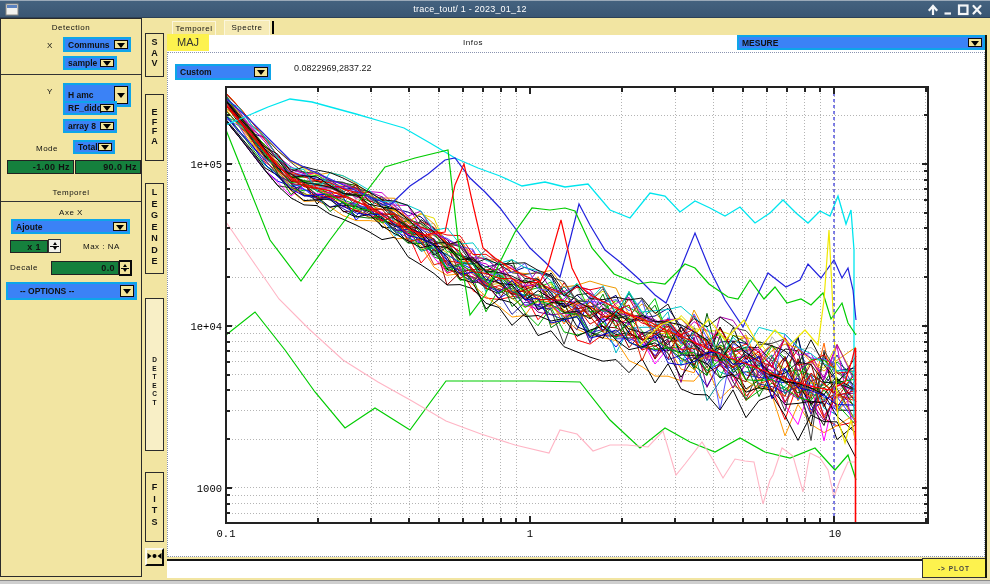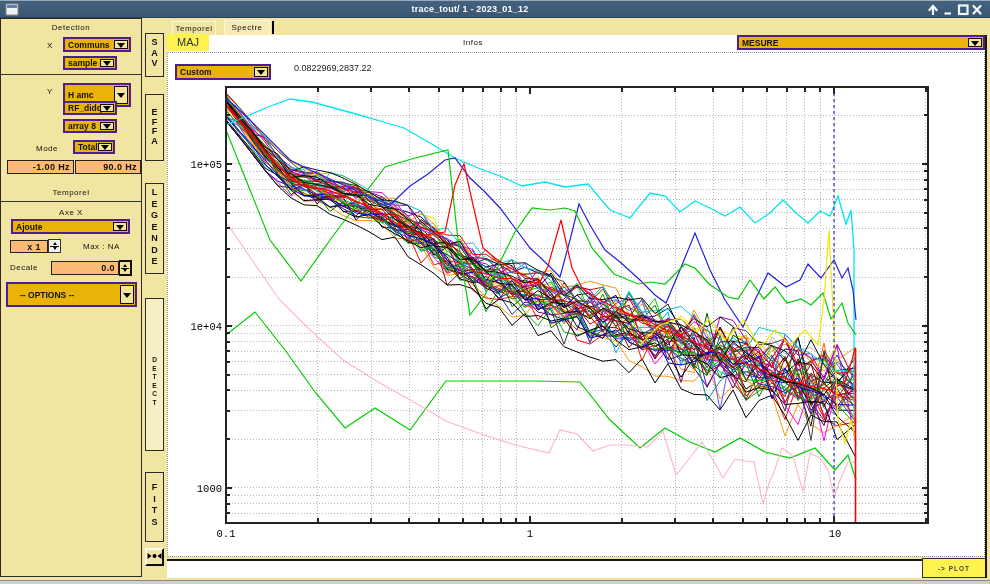--- a/index.html
+++ b/index.html
@@ -1,40 +1,40 @@
 <!DOCTYPE html>
 <html><head><meta charset="utf-8"><style>
 *{margin:0;padding:0;box-sizing:border-box}
 html,body{width:990px;height:584px;overflow:hidden}
 body{position:relative;font-family:'Liberation Sans',sans-serif;background:#fff}
 .abs{position:absolute}
 .t9{font-size:8px;font-weight:normal;color:#111;letter-spacing:0.5px}
-.combo{position:absolute;background:#eab308;border:2px solid #4c1d95;font-size:8.5px;font-weight:bold;color:#111;letter-spacing:0px;line-height:10px}
+.combo{position:absolute;background:#3b82f6;border:2px solid #0ea5e9;font-size:8.5px;font-weight:bold;color:#111;letter-spacing:0px;line-height:10px}
 .combo .tx{position:absolute;left:3px;top:50%;transform:translateY(-50%);white-space:nowrap}
 .combo .ar{position:absolute;right:1px;top:1px;bottom:1px;width:14px;background:#f3e49a;border:1px solid #0a0a0a}
 .combo .ar:before{content:'';position:absolute;left:50%;top:50%;transform:translate(-50%,-40%);border:4px solid transparent;border-top:5px solid #000;border-bottom:none}
-.entry{position:absolute;background:#fdba74;border:1px solid #222;font-size:9px;font-weight:bold;color:#111;letter-spacing:0.4px}
+.entry{position:absolute;background:#15803d;border:1px solid #222;font-size:9px;font-weight:bold;color:#111;letter-spacing:0.4px}
 .entry .tx{position:absolute;right:3px;top:50%;transform:translateY(-50%)}
 .vtab{position:absolute;left:145px;width:19px;background:#f2e5a2;border:1px solid #2b2b2b;text-align:center;font-weight:bold;color:#111}
 .spin{position:absolute;background:#f3e49a;border:1px solid #0a0a0a}
 .spin i{position:absolute;left:50%;transform:translateX(-50%);border:2.5px solid transparent}
 .spin i.u{top:2px;border-bottom:3.5px solid #000;border-top:none}
 .spin i.d{bottom:2px;border-top:3.5px solid #000;border-bottom:none}
 .spin em{position:absolute;left:1px;right:1px;top:50%;height:1px;background:#0a0a0a}
 .spin.gray{background:#f2f1ea;border-color:#333}
 </style></head>
 <body>
 
 <div class="abs" style="left:0;top:18px;width:990px;height:563px;background:#f2e5a2"></div>
 
 <div class="abs" style="left:167px;top:35px;width:818px;height:522px;background:#fff"></div>
 <div class="abs" style="left:167px;top:52px;width:818px;height:505px;border:1px dotted #8a93b0"></div>
 
 <div class="abs" style="left:0;top:0;width:990px;height:18px;background:linear-gradient(#44627f,#3a5673);border-top:1px solid #9aa9b8;border-bottom:1px solid #2d4156"></div>
-<div class="abs" style="left:350px;top:4px;width:240px;text-align:center;font-size:9px;font-weight:bold;color:#fff;letter-spacing:0.2px">trace_tout/ 1 - 2023_01_12</div>
+<div class="abs" style="left:350px;top:4px;width:240px;text-align:center;font-size:9px;font-weight:normal;color:#fff;letter-spacing:0.2px">trace_tout/ 1 - 2023_01_12</div>
 <svg class="abs" style="left:5px;top:3px" width="14" height="13" viewBox="0 0 14 13">
  <rect x="1" y="1" width="12" height="11" fill="#f2f2ee" stroke="#8a8a86" stroke-width="1"></rect>
  <rect x="2" y="2" width="10" height="3" fill="#5b82c0"></rect>
 </svg>
 <svg class="abs" style="left:920px;top:2px" width="66" height="14" viewBox="0 0 66 14">
  <g stroke="#f4f6f8" stroke-width="2.2" fill="none">
   <path d="M13 12 L13 5 M9.5 8 L13 4 L16.5 8" stroke-linecap="square" stroke-linejoin="miter"></path>
   <path d="M24.5 11.5 L31 11.5"></path>
   <rect x="39" y="3.5" width="8.5" height="8.5"></rect>
   <path d="M53.5 4 L60.5 11.5 M60.5 4 L53.5 11.5" stroke-linecap="round"></path>
@@ -115,21 +115,21 @@
 <div class="abs t9" style="left:83px;top:242px">Max : NA</div>
 <div class="abs t9" style="left:10px;top:263px">Decale</div>
 <div class="entry" style="left:51px;top:261px;width:68px;height:14px">
     <span class="tx">0.0</span>
   </div>
 <div class="spin" style="left:119px;top:260px;width:13px;height:16px;border:2px solid #0a0a0a;border-left:1px solid #0a0a0a">
     <i class="u"></i>
     <i class="d"></i>
     <em></em>
   </div>
-<div class="combo" style="left:6px;top:282px;width:131px;height:25px">
+<div class="combo" style="left:6px;top:282px;width:131px;height:18px">
     <span class="tx" style="left:12px">-- OPTIONS --</span>
     <span class="ar"></span>
   </div>
 
 <div class="vtab" style="top:33px;height:44px;font-size:9px;line-height:10.5px;padding-top:3px">S<br>A<br>V</div>
 <div class="vtab" style="top:94px;height:67px;font-size:9px;line-height:9.5px;padding-top:13px">E<br>F<br>F<br>A</div>
 <div class="vtab" style="top:183px;height:91px;font-size:9px;line-height:11.5px;padding-top:3px">L<br>E<br>G<br>E<br>N<br>D<br>E</div>
 <div class="vtab" style="top:298px;height:153px;background:#f8efc6;font-size:6.5px;line-height:8.5px;padding-top:57px">D<br>E<br>T<br>E<br>C<br>T</div>
 <div class="vtab" style="top:472px;height:70px;font-size:9px;line-height:11.5px;padding-top:9px">F<br>I<br>T<br>S</div>
 <div class="abs" style="left:145px;top:548px;width:19px;height:18px;background:#f2e5a2;border-top:2px solid #fdfbf0;border-left:2px solid #fdfbf0;border-right:2px solid #0a0a0a;border-bottom:2px solid #0a0a0a"></div>

